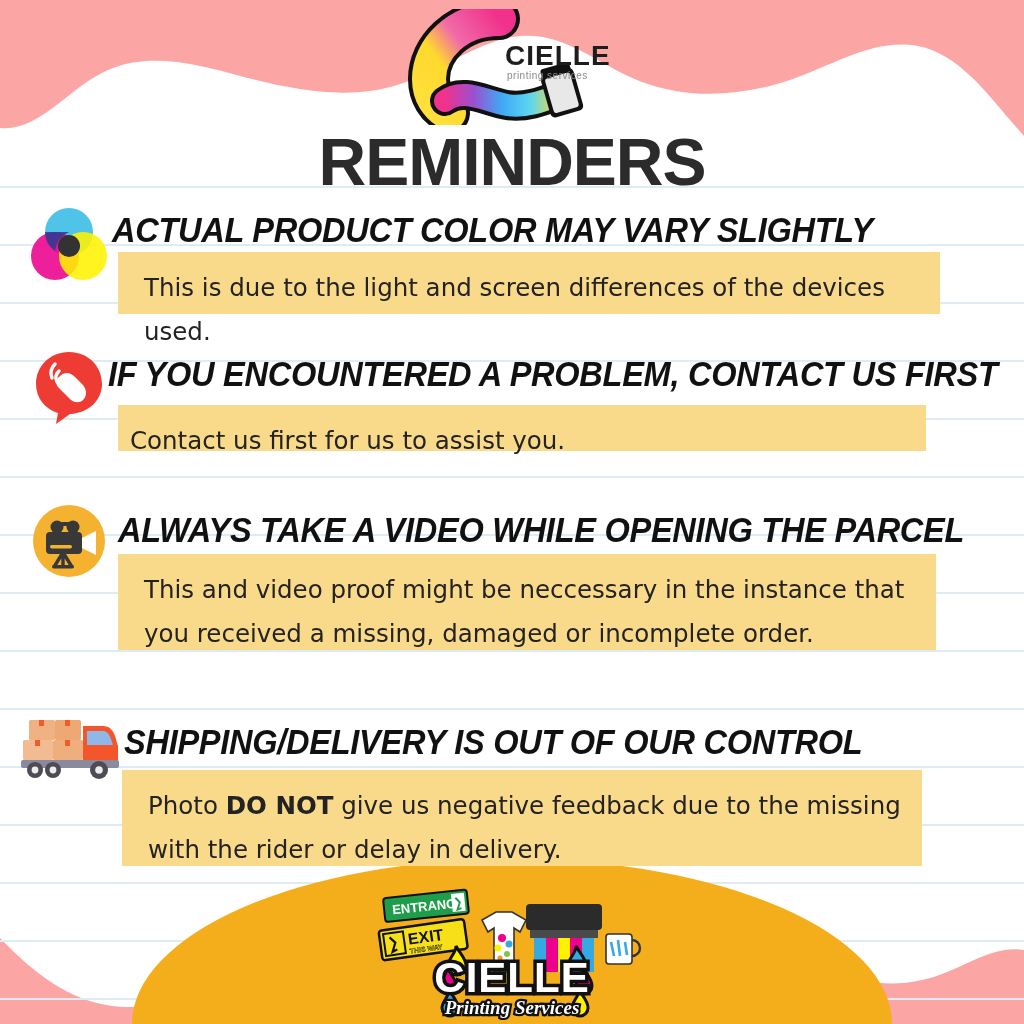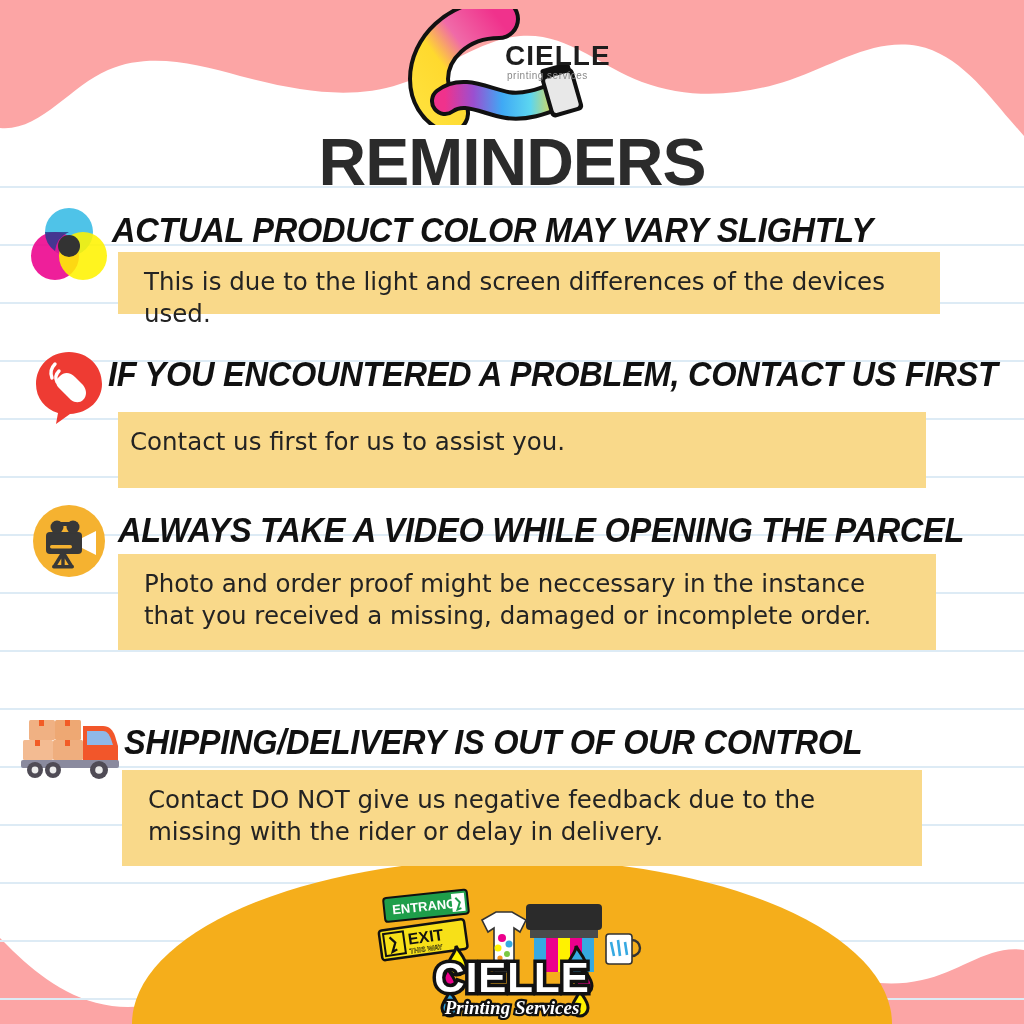--- a/index.html
+++ b/index.html
@@ -119,33 +119,33 @@
     transform: scaleX(0.93);
     transform-origin: left center;
   }
 
   .note {
     position: absolute;
     background: #F9D98A;
     color: #232323;
     font-family: "DejaVu Sans", sans-serif;
     font-size: 24.5px;
-    line-height: 32px;
+    line-height: 44px;
     padding: 14px 18px 15px 26px;
   }
-  .note b { font-weight: normal; }
+  .note b { font-weight: bold; }
 
   
   #row0 .icon-wrap  { top: 8px; }
   #row0 .headline   { left: 112px; top: 14px; }
   #row0 .note       { left: 118px; top: 56px; width: 822px; height: 62px; }
 
   #row1 .icon-wrap  { top: 148px; }
   #row1 .headline   { left: 108px; top: 158px; }
-  #row1 .note       { left: 118px; top: 216px; width: 808px; height: 76px; padding-left: 12px; }
+  #row1 .note       { left: 118px; top: 209px; width: 808px; height: 46px; padding-left: 12px; }
 
   #row2 .icon-wrap  { top: 304px; }
   #row2 .headline   { left: 118px; top: 314px; }
   #row2 .note       { left: 118px; top: 358px; width: 818px; height: 96px; }
 
   #row3 .icon-wrap  { top: 506px; left: 18px; width: 106px; }
   #row3 .headline   { left: 124px; top: 526px; }
   #row3 .note       { left: 122px; top: 574px; width: 800px; height: 96px; }
 
   
@@ -293,21 +293,21 @@
             <circle cx="27" cy="25" r="6.5"></circle>
             <circle cx="43" cy="25" r="6.5"></circle>
             <rect x="24" y="20" width="24" height="4" rx="2"></rect>
             <rect x="20" y="43" width="22" height="3.5" rx="1.7" fill="#F5B230"></rect>
             <path d="M32 52 L24 65 M34 52 L42 65 M33 52 L33 65" stroke="#383838" stroke-width="3.4" fill="none"></path>
             <rect x="22" y="63" width="22" height="3.6" rx="1.8"></rect>
           </g>
         </svg>
       </div>
       <div class="headline">ALWAYS TAKE A VIDEO WHILE OPENING THE PARCEL</div>
-      <div class="note">Photo and order proof might be neccessary in the instance that you received a missing, damaged or incomplete order.</div>
+      <div class="note">This and video proof might be neccessary in the instance that you received a missing, damaged or incomplete order.</div>
     </div>
 
     <div class="item" id="row3">
       <div class="icon-wrap">
         <svg width="104" height="78" viewBox="0 0 104 78">
 
           <g>
             <rect x="10" y="16" width="26" height="20" rx="1.5" fill="#F0B183"></rect>
             <rect x="20" y="16" width="5" height="6" fill="#F25C26"></rect>
             <rect x="36" y="16" width="26" height="20" rx="1.5" fill="#EEA873"></rect>
@@ -325,21 +325,21 @@
 
           <circle cx="16" cy="66" r="8" fill="#4F4B55"></circle>
             <circle cx="16" cy="66" r="3.4" fill="#ECECEC"></circle>
           <circle cx="34" cy="66" r="8" fill="#4F4B55"></circle>
             <circle cx="34" cy="66" r="3.4" fill="#ECECEC"></circle>
           <circle cx="80" cy="66" r="9" fill="#4F4B55"></circle>
             <circle cx="80" cy="66" r="3.8" fill="#ECECEC"></circle>
         </svg>
       </div>
       <div class="headline">SHIPPING/DELIVERY IS OUT OF OUR CONTROL</div>
-      <div class="note"><span>Contact </span><b>DO NOT</b><span> give us negative feedback due to the missing with the rider or delay in delivery.</span></div>
+      <div class="note"><span>Photo </span><b>DO NOT</b><span> give us negative feedback due to the missing with the rider or delay in delivery.</span></div>
     </div>
 
   </div>
 
   <div class="footer-logo">
     <svg width="300" height="140" viewBox="0 0 300 140">
 
       <g transform="rotate(-6 62 26)">
         <rect x="22" y="14" width="84" height="24" rx="3" fill="#1E9E4A" stroke="#111" stroke-width="2"></rect>
         <text x="30" y="31" font-family="Liberation Sans, sans-serif" font-size="13" font-weight="bold" fill="#FFFFFF">ENTRANCE</text>

